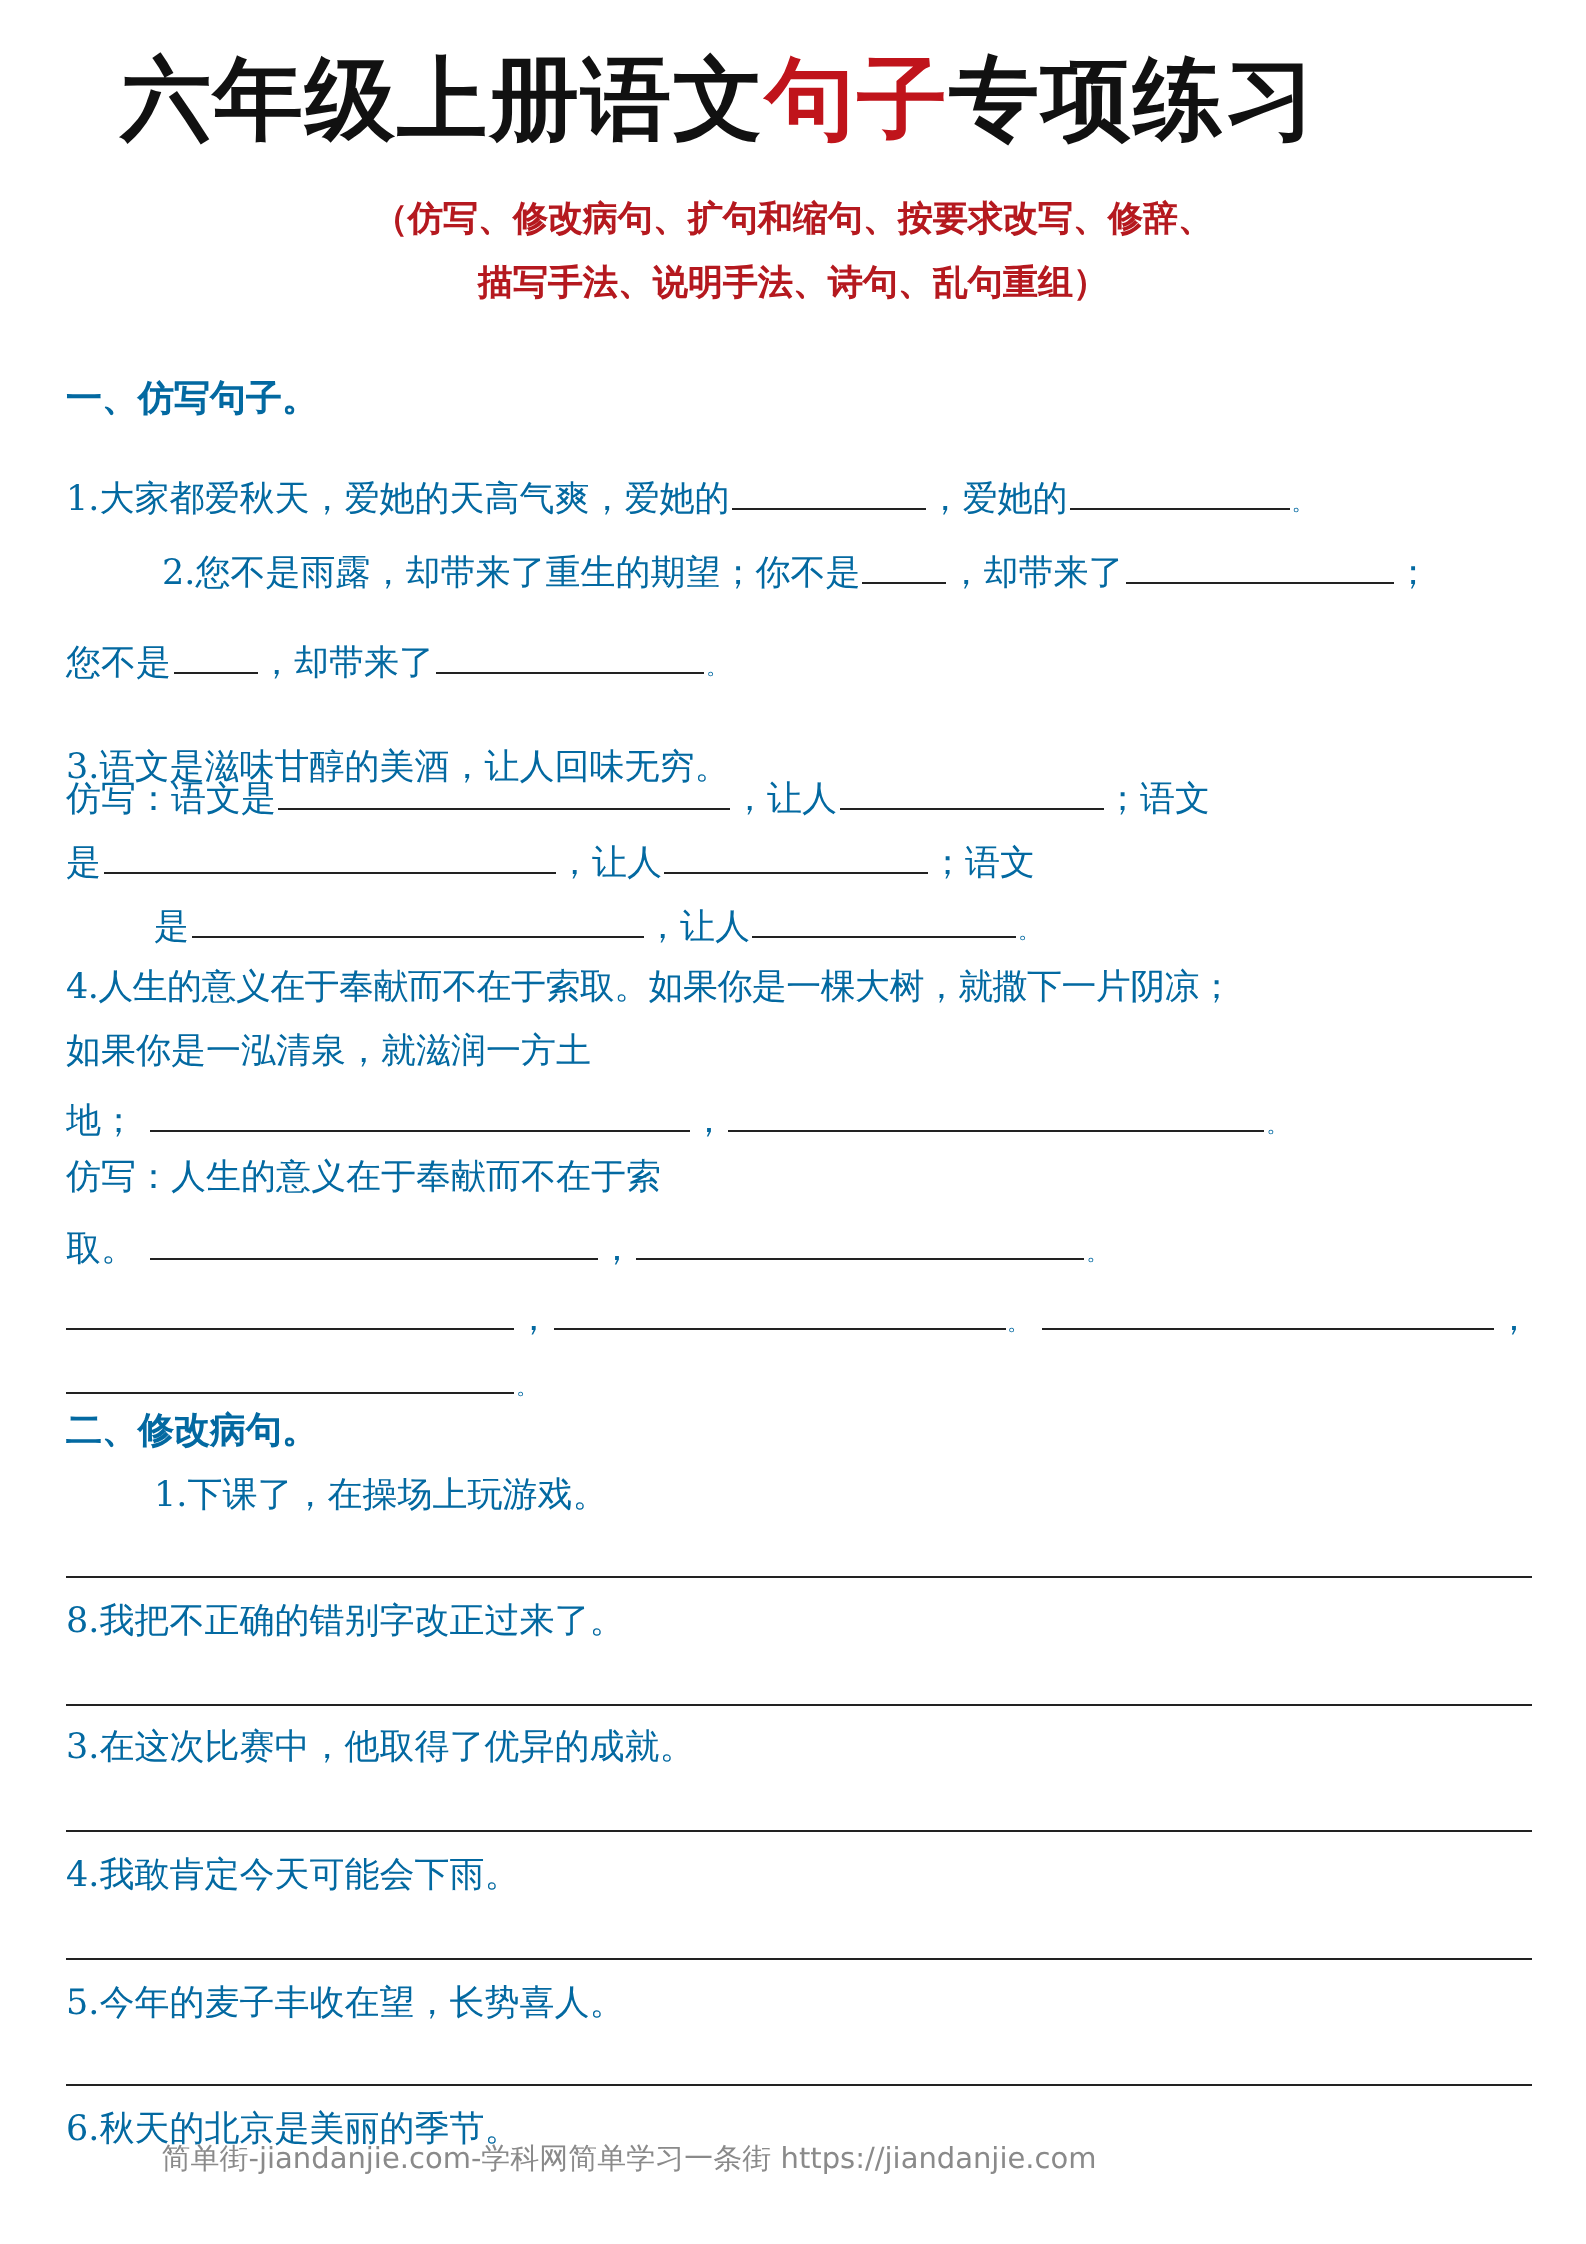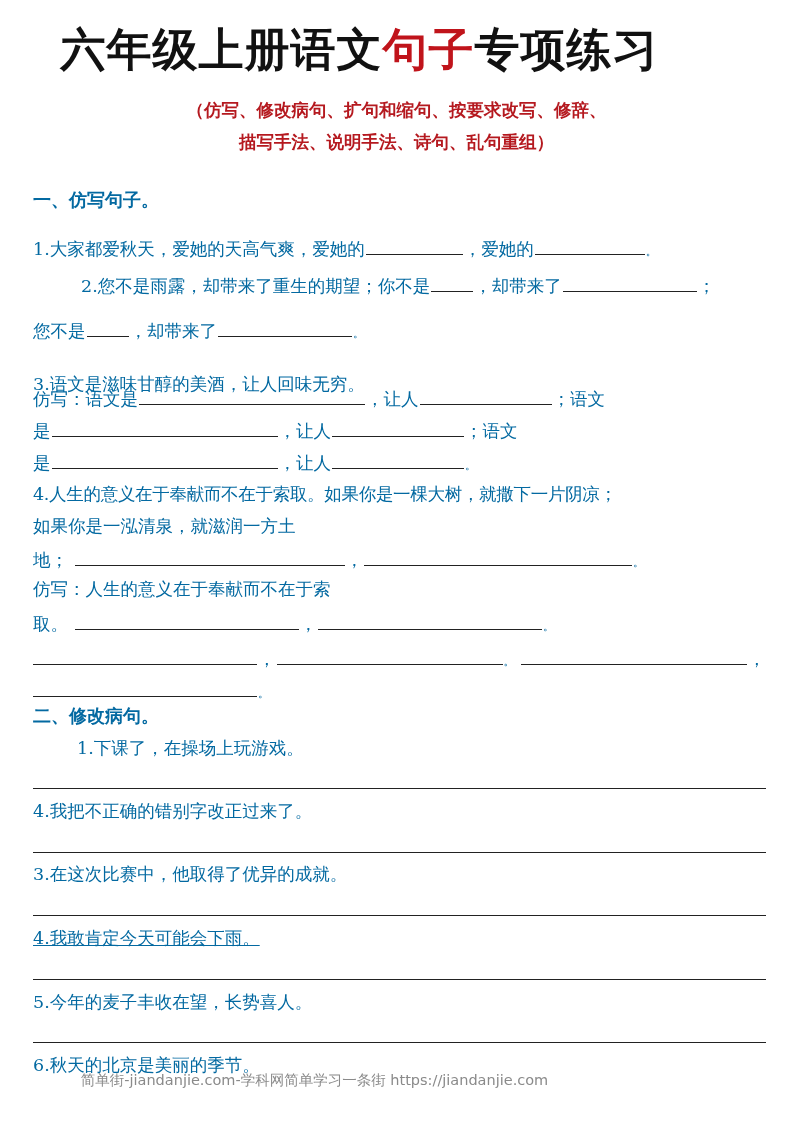--- a/index.html
+++ b/index.html
@@ -53,47 +53,47 @@
 <div class="line" style="top:272px;margin-left:48px;"><span>2.您不是雨露，却带来了重生的期望；你不是</span><span class="blank" style="width:42px"></span><span>，却带来了</span><span class="blank" style="width:134px"></span><span>；</span></div>
 
 <div class="line" style="top:317px;"><span>您不是</span><span class="blank" style="width:42px"></span><span>，却带来了</span><span class="blank" style="width:134px"></span><span class="sm">。</span></div>
 
 <div class="line" style="top:352px;margin-top:20px;">3.语文是滋味甘醇的美酒，让人回味无穷。</div>
 
 <div class="line" style="top:385px;"><span>仿写：语文是</span><span class="blank" style="width:226px"></span><span>，让人</span><span class="blank" style="width:132px"></span><span>；语文</span></div>
 
 <div class="line" style="top:417px;"><span>是</span><span class="blank" style="width:226px"></span><span>，让人</span><span class="blank" style="width:132px"></span><span>；语文</span></div>
 
-<div class="line" style="top:449px;"><span>是</span><span class="blank" style="width:226px"></span><span>，让人</span><span class="blank" style="width:132px"></span><span class="sm">。</span></div>
+<div class="line" style="top:449px;margin-left:44px;"><span>是</span><span class="blank" style="width:226px"></span><span>，让人</span><span class="blank" style="width:132px"></span><span class="sm">。</span></div>
 
 <div class="line" style="top:482px; letter-spacing:-0.3px;">4.人生的意义在于奉献而不在于索取。如果你是一棵大树，就撒下一片阴凉；</div>
 <div class="line" style="top:514px;">如果你是一泓清泉，就滋润一方土</div>
 
 <div class="line" style="top:546px;"><span>地；</span> <span class="blank" style="width:270px"></span><span>，</span><span class="blank" style="width:268px"></span><span class="sm">。</span></div>
 
 <div class="line" style="top:577px;">仿写：人生的意义在于奉献而不在于索</div>
 
 <div class="line" style="top:610px;"><span>取。</span> <span class="blank" style="width:224px"></span><span>，</span><span class="blank" style="width:224px"></span><span class="sm">。</span></div>
 
 <div class="line" style="top:645px;"><span class="blank" style="width:224px;margin-left:0"></span><span>，</span><span class="blank" style="width:226px"></span><span class="sm">。</span> <span class="blank" style="width:226px"></span><span>，</span></div>
 
 <div class="line" style="top:677px;"><span class="blank" style="width:224px;margin-left:0"></span><span class="sm">。</span></div>
 
 <div class="line h" style="top:704px;">二、修改病句。</div>
 
 <div class="line" style="top:736px;margin-left:44px;">1.下课了，在操场上玩游戏。</div>
 <div class="rule" style="top:788px;"></div>
 
-<div class="line" style="top:799px;">4.我把不正确的错别字改正过来了。</div>
+<div class="line" style="top:799px;">8.我把不正确的错别字改正过来了。</div>
 <div class="rule" style="top:852px;"></div>
 
 <div class="line" style="top:862px;">3.在这次比赛中，他取得了优异的成就。</div>
 <div class="rule" style="top:915px;"></div>
 
-<div class="line" style="top:926px;text-decoration:underline;">4.我敢肯定今天可能会下雨。</div>
+<div class="line" style="top:926px;">4.我敢肯定今天可能会下雨。</div>
 <div class="rule" style="top:979px;"></div>
 
 <div class="line" style="top:990px;">5.今年的麦子丰收在望，长势喜人。</div>
 <div class="rule" style="top:1042px;"></div>
 
 <div class="line" style="top:1053px;">6.秋天的北京是美丽的季节。</div>
 
 <div class="footer">简单街-jiandanjie.com-学科网简单学习一条街 https://jiandanjie.com</div>
 
 </body></html>

